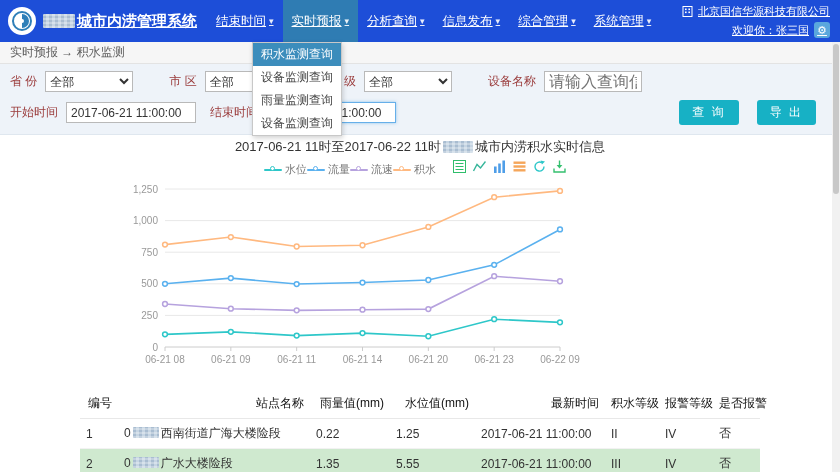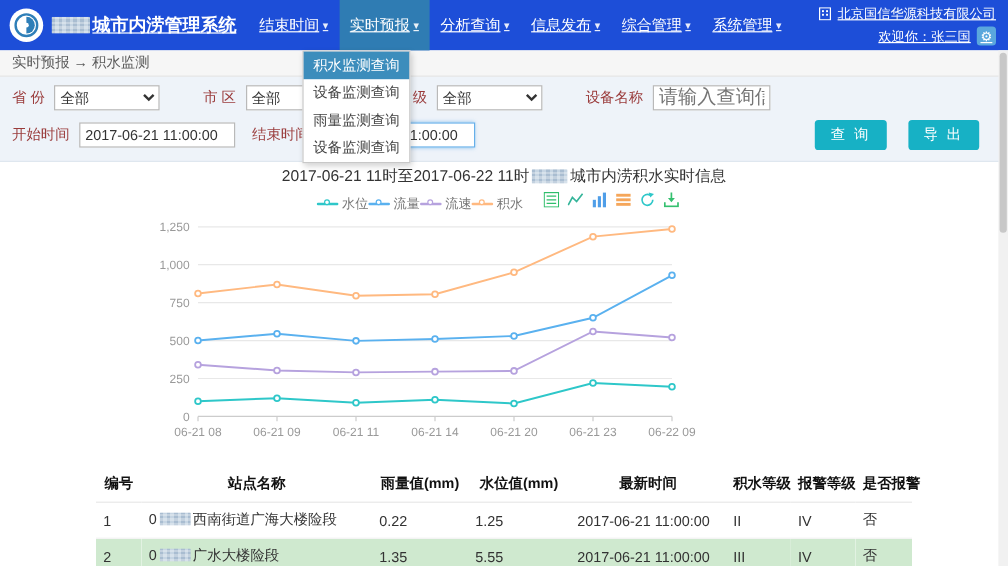--- a/index.html
+++ b/index.html
@@ -56,21 +56,21 @@
   .legend-item { display: flex; align-items: center; gap: 3px; font-size: 11px; color: #777; cursor: pointer; }
   .lm { position: relative; width: 18px; height: 7px; display: inline-block; }
   .lm-line { position: absolute; left: 0; top: 2.5px; width: 18px; height: 2px; border-radius: 1px; }
   .lm-dot { position: absolute; left: 6px; top: 0; width: 5px; height: 5px; border: 1.5px solid; border-radius: 50%; background: #fff; }
   .toolbox { position: absolute; right: 19px; top: 3px; display: flex; gap: 7px; align-items: center; }
   .toolbox span { cursor: pointer; line-height: 0; }
   .chart-svg { display: block; }
 
   
   .data-table { width: 680px; margin: 8px auto 0; border-collapse: collapse; table-layout: fixed; font-size: 12px; }
-  .data-table th { text-align: center; font-weight: bold; color: #111; padding: 6px 6px; border-bottom: 1px solid #e8e8e8; white-space: nowrap; }
+  .data-table th { text-align: right; font-weight: normal; color: #111; padding: 6px 6px; border-bottom: 1px solid #e8e8e8; white-space: nowrap; }
   .data-table td { padding: 6px 6px; color: #333; white-space: nowrap; overflow: hidden; }
   .data-table tbody tr { border-bottom: 1px solid #f2f2f2; }
   .row-green { background: #cfe9cf; }
 
   
   .scrollbar { position: absolute; top: 42px; right: 0; bottom: 0; width: 8px; background: #f1f1f1; }
   .scrollbar .thumb { position: absolute; top: 2px; left: 1px; width: 6px; height: 150px; background: #c8c8c8; border-radius: 3px; }
 </style>
 </head>
 <body>

